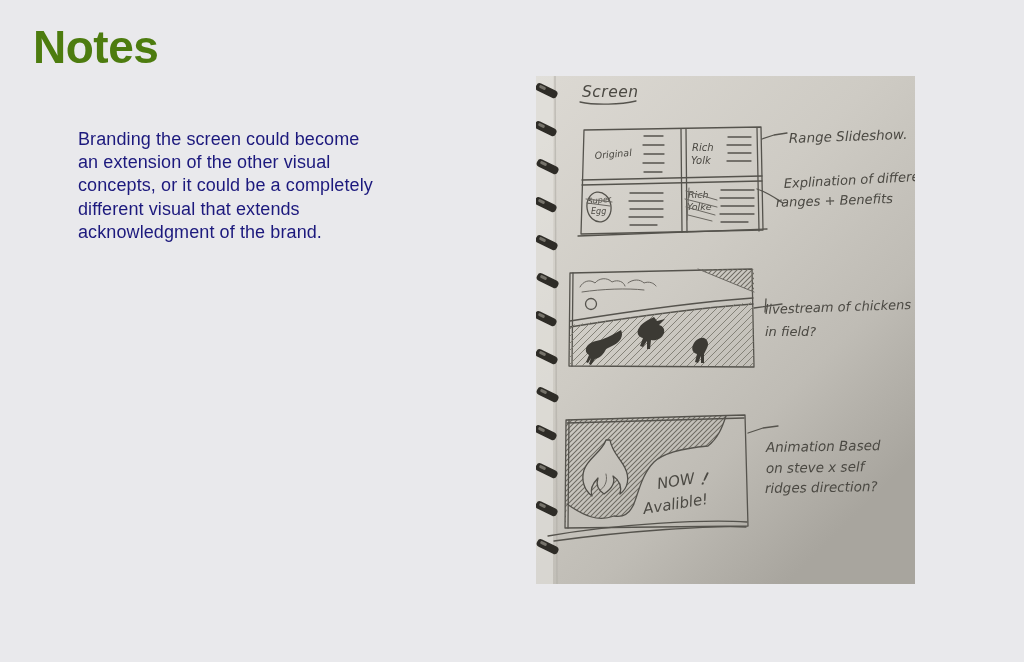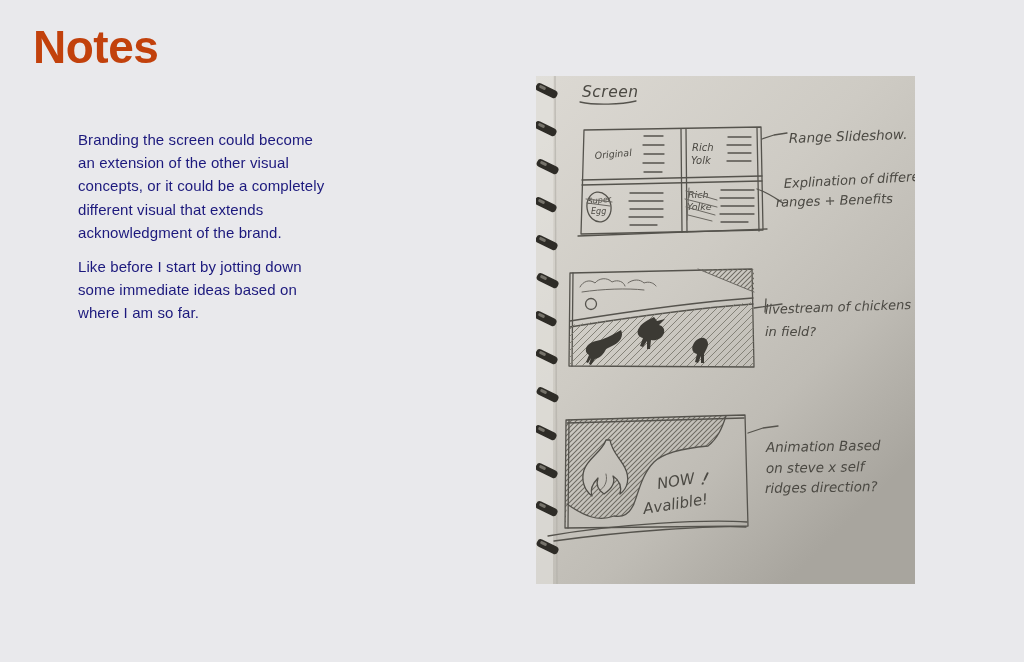--- a/index.html
+++ b/index.html
@@ -7,26 +7,26 @@
     width:1024px;height:662px;
     background:#e9e9ec;
     font-family:"Liberation Sans", sans-serif;
     position:relative;
     overflow:hidden;
   }
   .slide{position:absolute;inset:0;}
   h1.title{
     position:absolute;left:33px;top:20px;margin:0;
     font-size:46px;font-weight:600;letter-spacing:-0.5px;
-    color:#c2410c;
+    color:#4d7c0f;
   }
   .text-col{position:absolute;left:78px;top:128px;width:345px;}
   .text-col p{
     margin:0 0 11px 0;
-    font-size:15px;line-height:23.2px;letter-spacing:0.1px;
+    font-size:18px;line-height:23.2px;letter-spacing:0.1px;
     color:#1c197d;
     white-space:pre-line;
   }
   figure.photo{
     position:absolute;left:536px;top:76px;width:379px;height:508px;margin:0;
   }
   figure.photo svg{display:block;}
   .hw{font-family:"DejaVu Sans", sans-serif;font-style:italic;fill:#4b4943;}
   .pencil{stroke:#55534d;fill:none;stroke-width:1.3;stroke-linecap:round;stroke-linejoin:round;}
   .pencil-thin{stroke:#6b6862;fill:none;stroke-width:1;stroke-linecap:round;}
@@ -37,23 +37,20 @@
 <div class="slide">
 
   <h1 class="title">Notes</h1>
 
   <div class="text-col">
     <p>Branding the screen could become
 an extension of the other visual
 concepts, or it could be a completely
 different visual that extends
 acknowledgment of the brand.</p>
-    <p>Like before I start by jotting down
-some immediate ideas based on
-where I am so far.</p>
   </div>
 
   <figure class="photo">
     <svg viewBox="0 0 379 508" width="379" height="508">
       <defs>
         <linearGradient id="pagegrad" gradientUnits="userSpaceOnUse" x1="0" y1="0" x2="379" y2="380">
           <stop offset="0" stop-color="#dcd9d3"></stop>
           <stop offset="0.45" stop-color="#cecbc4"></stop>
           <stop offset="0.75" stop-color="#bfbcb5"></stop>
           <stop offset="1" stop-color="#a8a59e"></stop>

